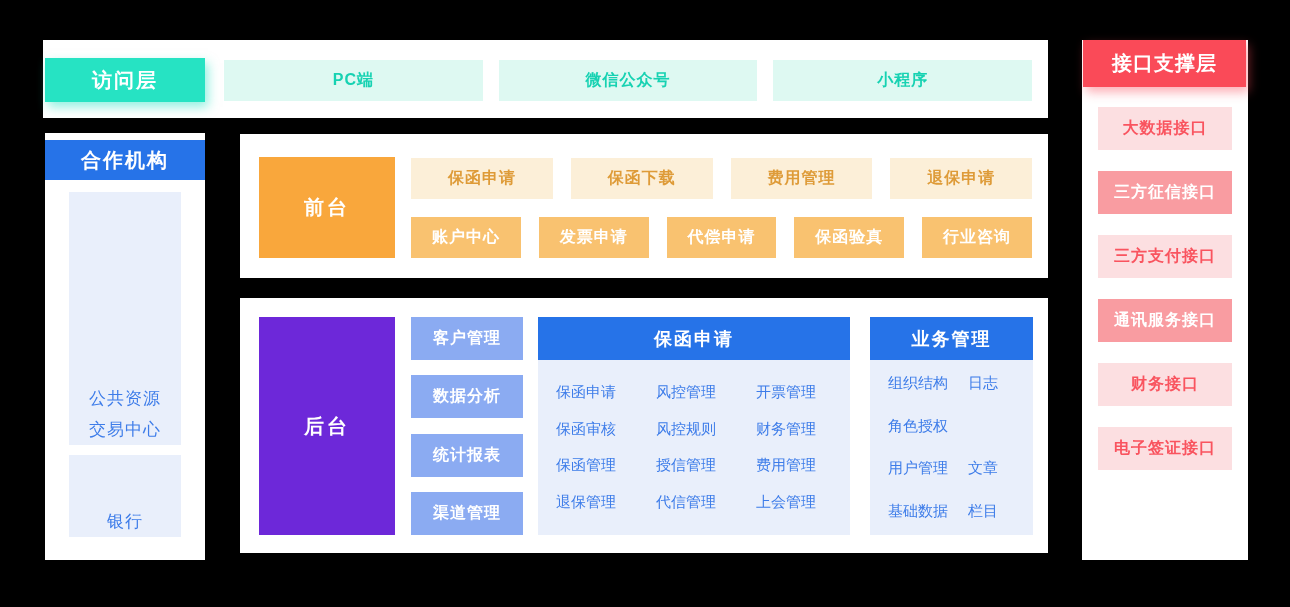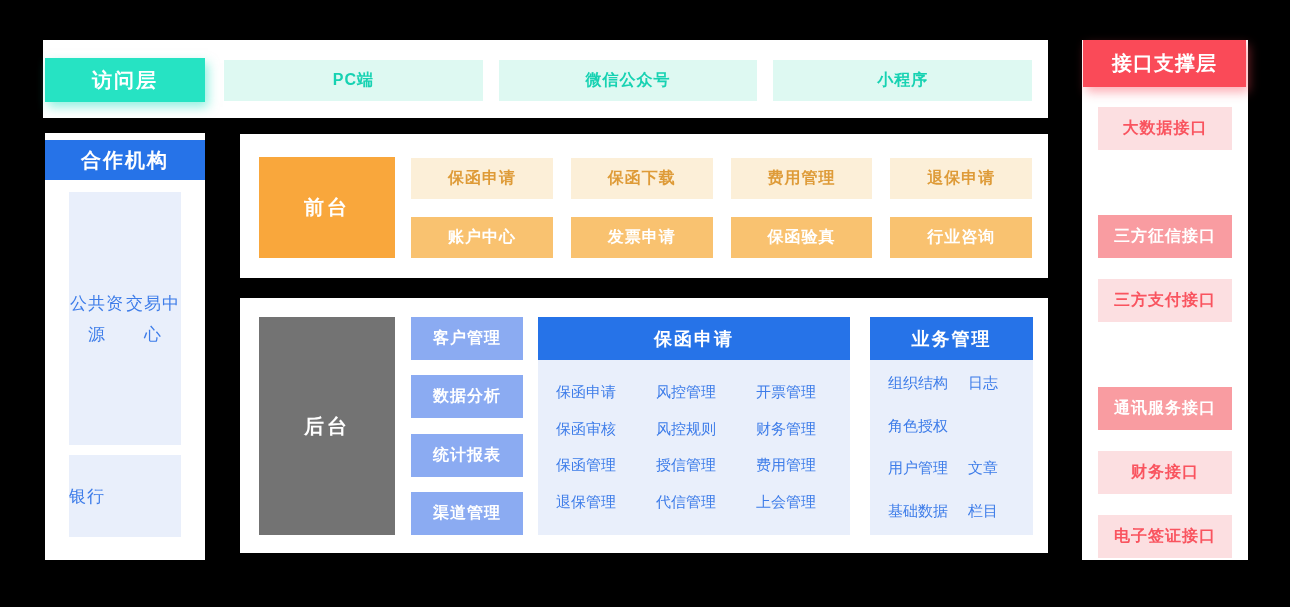--- a/index.html
+++ b/index.html
@@ -22,21 +22,21 @@
     display:flex;align-items:center;justify-content:center;letter-spacing:1px;
   }
   
   .leftpanel{left:45px;top:133px;width:160px;height:427px;}
   .left-header{
     position:absolute;left:0;top:7px;width:100%;height:40px;background:#2673e8;
     color:#fff;font-size:20px;font-weight:bold;display:flex;align-items:center;justify-content:center;letter-spacing:2px;
   }
   .left-box{
     position:absolute;left:24px;width:112px;background:#e9effb;color:#3d7ce9;
-    font-size:17px;display:flex;flex-direction:row;align-items:center;justify-content:flex-start;
+    font-size:17px;display:flex;flex-direction:column;align-items:center;justify-content:flex-end;
     text-align:center;letter-spacing:1px;
   }
   .left-box .line{line-height:31px;}
   .left-box.big{top:59px;height:253px;}
   .left-box.small{top:322px;height:82px;}
   
   .frontpanel{left:240px;top:134px;width:808px;height:144px;}
   .front-title{
     position:absolute;left:19px;top:23px;width:136px;height:101px;background:#f9a73c;
     color:#fff;font-size:20px;font-weight:bold;display:flex;align-items:center;justify-content:center;letter-spacing:3px;
@@ -46,21 +46,21 @@
   .front-row.r2{top:83px;}
   .front-chip{
     flex:1;display:flex;align-items:center;justify-content:center;
     font-size:16px;font-weight:600;letter-spacing:1px;
   }
   .front-chip.cream{background:#fcefd8;color:#de9b38;}
   .front-chip.orange{background:#f9c270;color:#fff;}
   
   .backpanel{left:240px;top:298px;width:808px;height:255px;}
   .back-title{
-    position:absolute;left:19px;top:19px;width:136px;height:218px;background:#737373;
+    position:absolute;left:19px;top:19px;width:136px;height:218px;background:#6d28d9;
     color:#fff;font-size:20px;font-weight:bold;display:flex;align-items:center;justify-content:center;letter-spacing:3px;
   }
   .back-side{
     position:absolute;left:171px;top:19px;width:112px;height:218px;
     display:flex;flex-direction:column;justify-content:space-between;
   }
   .back-side .chip{
     height:43px;background:#8babf2;color:#fff;font-size:16px;font-weight:600;
     display:flex;align-items:center;justify-content:center;letter-spacing:1px;
   }
@@ -91,21 +91,21 @@
   }
   .right-items{
     position:absolute;left:16px;top:67px;width:134px;
     display:flex;flex-direction:column;gap:21px;
   }
   .right-chip{
     height:43px;display:flex;align-items:center;justify-content:center;
     font-size:16px;font-weight:600;letter-spacing:1px;
   }
   .right-chip.light{background:#fcdfe1;color:#f9545f;}
-  .right-chip.dark{background:#f99ca1;color:#fff;margin-top:44px;}
+  .right-chip.dark{background:#f99ca1;color:#fff;}
 </style>
 </head>
 <body>
 
 <div class="stage">
 
   <div class="panel topbar">
     <div class="access-title">访问层</div>
     <div class="access-items">
       <div class="access-chip">PC端</div>
@@ -129,20 +129,21 @@
     <div class="front-title">前台</div>
     <div class="front-row r1">
       <div class="front-chip cream">保函申请</div>
       <div class="front-chip cream">保函下载</div>
       <div class="front-chip cream">费用管理</div>
       <div class="front-chip cream">退保申请</div>
     </div>
     <div class="front-row r2">
       <div class="front-chip orange">账户中心</div>
       <div class="front-chip orange">发票申请</div>
+      <div class="front-chip orange">代偿申请</div>
       <div class="front-chip orange">保函验真</div>
       <div class="front-chip orange">行业咨询</div>
     </div>
   </div>
 
   <div class="panel backpanel">
     <div class="back-title">后台</div>
 
     <div class="back-side">
       <div class="chip">客户管理</div>

